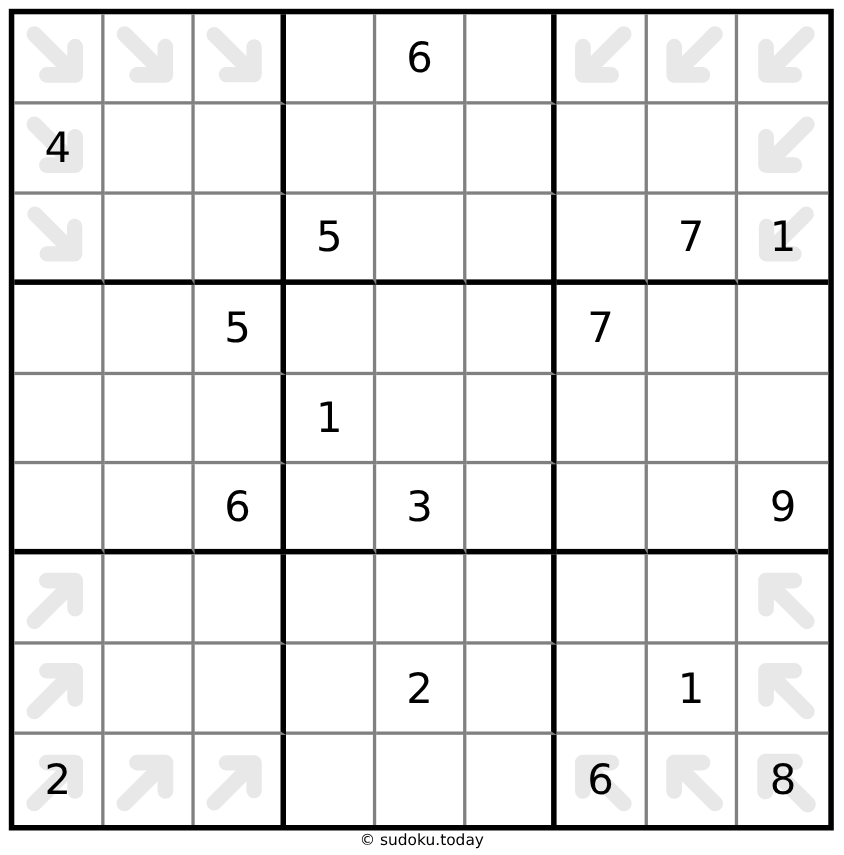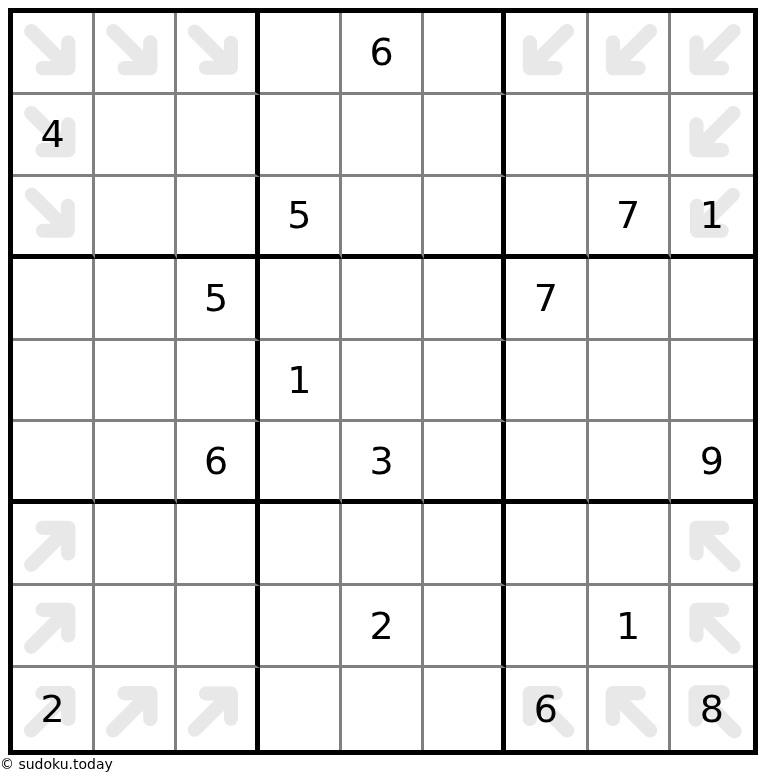--- a/index.html
+++ b/index.html
@@ -48,20 +48,21 @@
     pointer-events: none;
   }
   .arrow svg { width: 100%; height: 100%; display: block; }
   .arrow.down-left  svg { transform: scaleX(-1); }
   .arrow.up-right   svg { transform: scaleY(-1); }
   .arrow.up-left    svg { transform: scale(-1,-1); }
   .footer {
     position: absolute;
     left: 0; top: 756px;
     width: 767px;
+    text-align: center;
     font-size: 14px;
     color: #000000;
   }
 </style>
 </head>
 <body>
 
 <div class="board">
     <div class="cell">
       <span class="arrow down-right">

